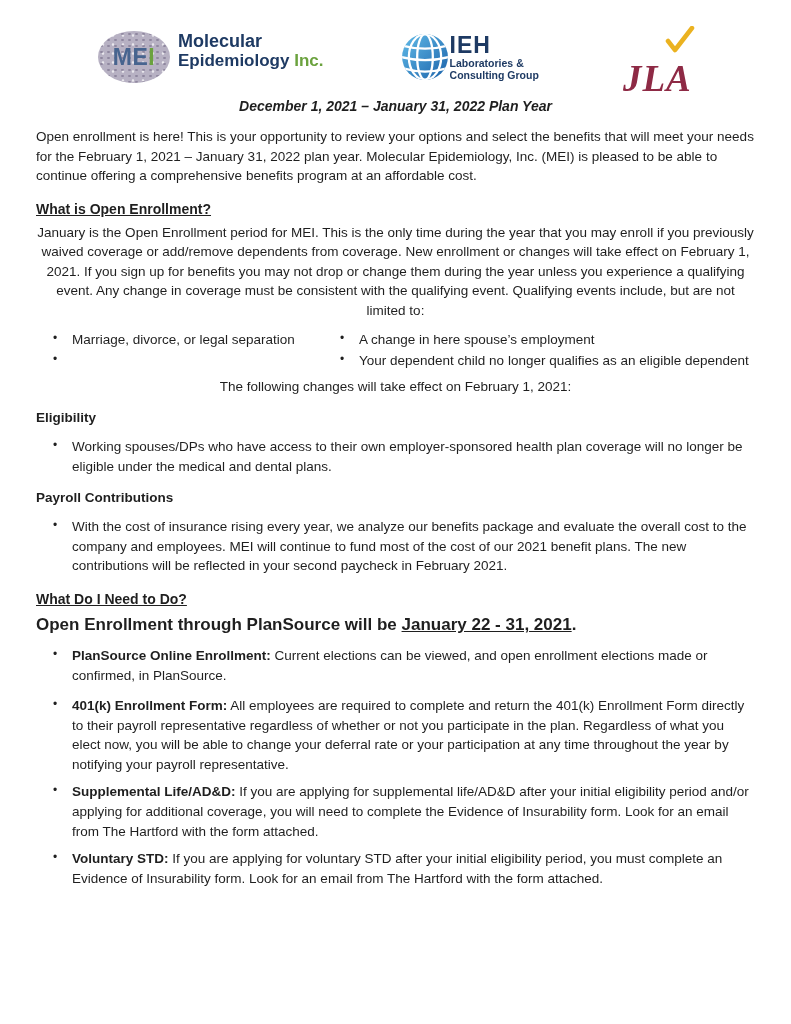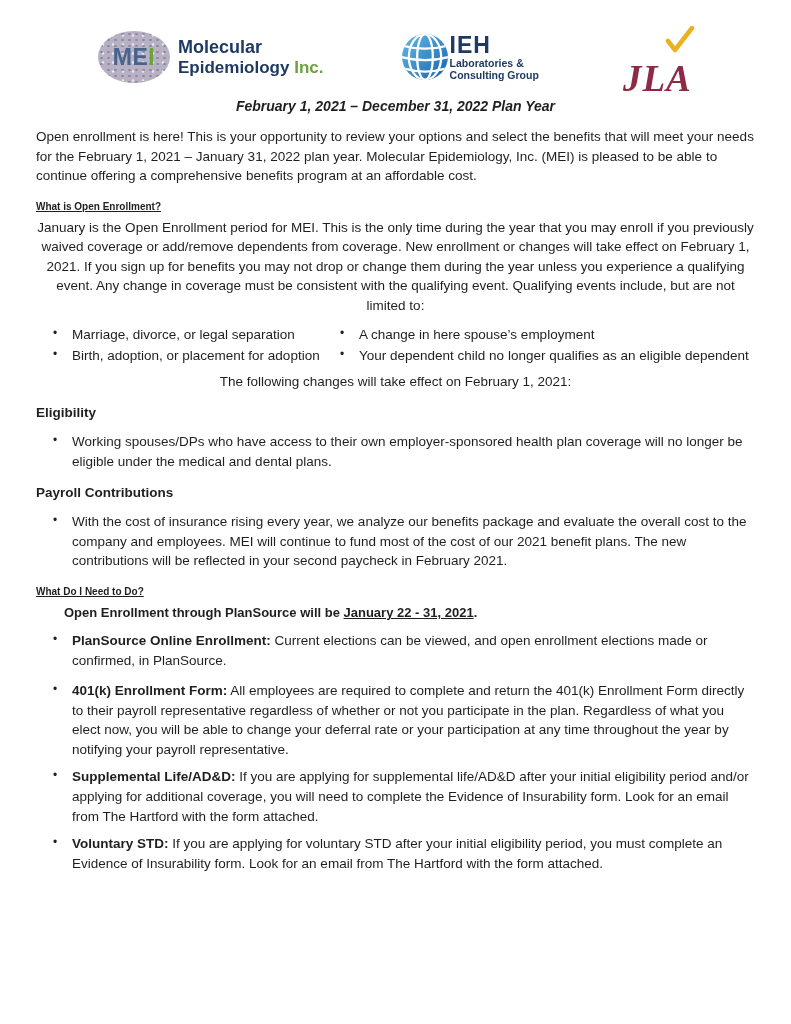--- a/index.html
+++ b/index.html
@@ -4,21 +4,21 @@
 <style>
   html,body { margin:0; padding:0; background:#e8e8e8; }
   .doc {
     width:791px; height:1024px; margin:0 auto; background:#ffffff;
     box-sizing:border-box; padding:24px 36px 16px 36px; overflow:hidden;
     font-family:"Liberation Sans", sans-serif; color:#1f1f1f;
   }
   
   .logo-row { display:flex; align-items:center; justify-content:space-between;
               padding:0 54px 0 62px; height:66px; }
-  .mei-logo { display:flex; align-items:center; gap:8px; }
+  .mei-logo { display:flex; gap:8px; }
   .mei-oval {
     width:72px; height:52px; border-radius:50%;
     background-color:#b7b1c3;
     background-image:
       radial-gradient(rgba(110,100,130,.55) 1px, transparent 1.6px),
       radial-gradient(rgba(255,255,255,.7) 1px, transparent 1.6px);
     background-size:7px 6px, 10px 9px;
     display:flex; align-items:center; justify-content:center;
     font-weight:bold; font-size:23px; letter-spacing:.5px;
   }
@@ -37,24 +37,24 @@
     position:absolute; left:8px; top:29px;
     font-family:"Liberation Serif", serif; font-style:italic; font-weight:bold;
     font-size:37px; color:#8e2a45; letter-spacing:1px;
   }
   .jla-check { position:absolute; right:6px; top:-2px; }
   
   .title { text-align:center; font-weight:bold; font-size:17px; margin-top:14px; }
   .subtitle { text-align:center; font-weight:bold; font-style:italic; font-size:14px; margin-top:8px; }
   
   .para { font-size:13.5px; line-height:1.45; margin-top:13px; }
-  .section-heading { font-size:10px; font-weight:bold; text-decoration:underline; margin-top:15px; }
+  .section-heading { font-size:14px; font-weight:bold; text-decoration:underline; margin-top:15px; }
   .sub-heading { font-size:13.5px; font-weight:bold; margin-top:14px; }
   .after-heading { margin-top:6px;text-align:center; }
-  .bold-line { font-size:13px; font-weight:bold; margin-top:8px;margin-left:28px; }
+  .bold-line { font-size:17px; font-weight:bold; margin-top:8px; }
   .bold-line .dates { text-decoration:underline; }
   .b { font-weight:bold; }
   
   .bullet-item { display:flex; font-size:13.5px; line-height:1.45; margin-top:11px; padding-left:17px; }
   .bullet-item.tight { margin-top:2px; }
   .bullet-marker { flex:0 0 19px; font-size:12px; }
   .bullet-body { flex:1; }
   .qe-row { display:flex; margin-top:7px; }
   .qe-col1 { flex:0 0 287px; }
   .qe-col2 { flex:1; }
@@ -107,36 +107,35 @@
     </div>
 
     <div class="jla-logo">
       <span class="jla-text">JLA</span>
       <svg class="jla-check" width="30" height="30" viewBox="0 0 30 30">
         <polyline points="3,15 10,24 27,2" fill="none" stroke="#ebb220" stroke-width="4.5" stroke-linecap="round" stroke-linejoin="round"></polyline>
       </svg>
     </div>
   </div>
 
-  <div class="subtitle">February 1, 2021 – December 31, 2022 Plan Year</div>
+  <div class="subtitle">December 1, 2021 – January 31, 2022 Plan Year</div>
 
   <div class="para">Open enrollment is here! This is your opportunity to review your options and select the benefits that will meet your needs for the February 1, 2021 – January 31, 2022 plan year. Molecular Epidemiology, Inc. (MEI) is pleased to be able to continue offering a comprehensive benefits program at an affordable cost.</div>
 
   <div class="section-heading">What is Open Enrollment?</div>
   <div class="para after-heading">January is the Open Enrollment period for MEI. This is the only time during the year that you may enroll if you previously waived coverage or add/remove dependents from coverage. New enrollment or changes will take effect on February 1, 2021. If you sign up for benefits you may not drop or change them during the year unless you experience a qualifying event. Any change in coverage must be consistent with the qualifying event. Qualifying events include, but are not limited to:</div>
 
   <div class="qe-row">
     <div class="qe-col1">
       <div class="bullet-item">
         <span class="bullet-marker">•</span>
         <span class="bullet-body">Marriage, divorce, or legal separation</span>
       </div>
       <div class="bullet-item tight">
         <span class="bullet-marker">•</span>
-        <span class="bullet-body">Birth, adoption, or placement for adoption</span>
       </div>
     </div>
     <div class="qe-col2">
       <div class="bullet-item">
         <span class="bullet-marker">•</span>
         <span class="bullet-body">A change in here spouse’s employment</span>
       </div>
       <div class="bullet-item tight">
         <span class="bullet-marker">•</span>
         <span class="bullet-body">Your dependent child no longer qualifies as an eligible dependent</span>

